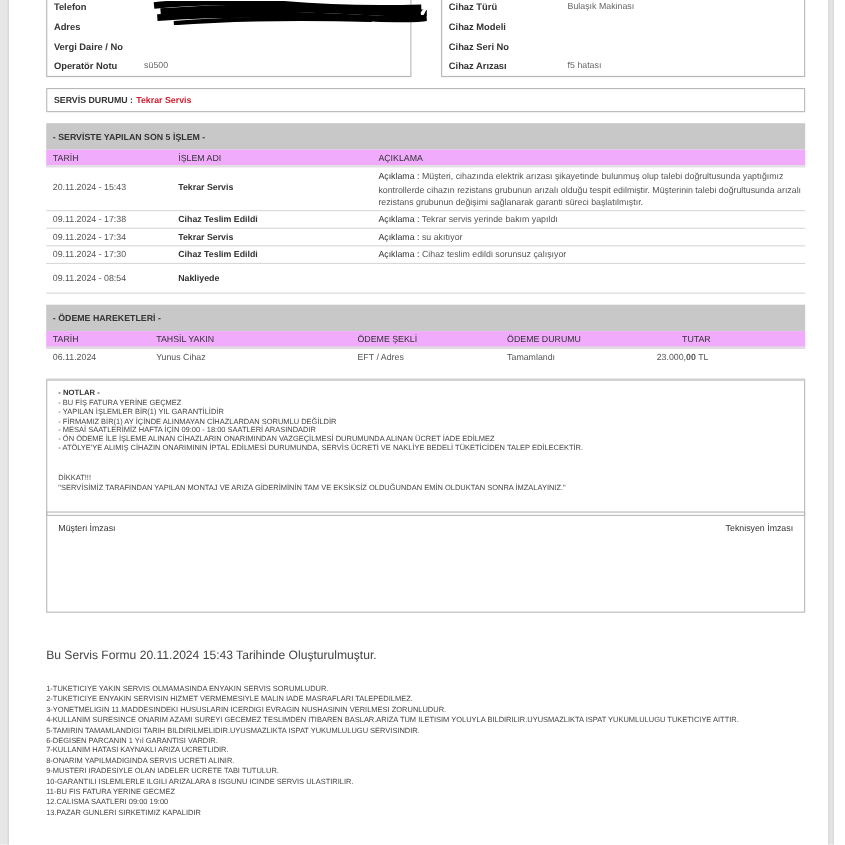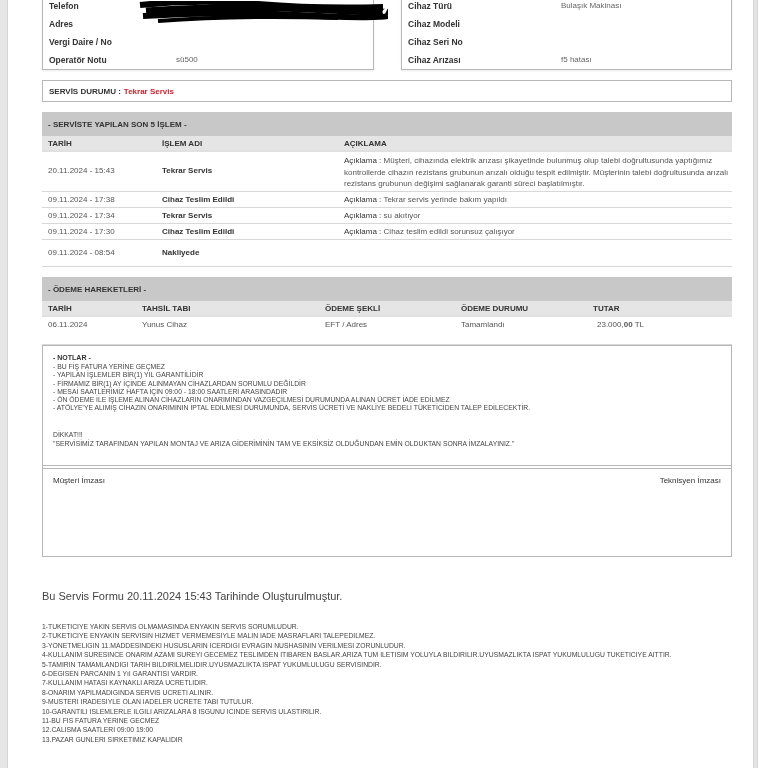--- a/index.html
+++ b/index.html
@@ -11,31 +11,31 @@
   .margin-right .rail { position: absolute; left: 11px; top: 0; width: 5px; height: 768px; background: #e4e4e4; border-left: 1px solid #d8d8d8; border-right: 1px solid #d8d8d8; }
 
   .page { position: absolute; left: 42px; top: 0; width: 690px; }
 
   
   .info-box { position: absolute; top: -10px; height: 80px; border: 1px solid #b7b7b7; background: #fff; box-shadow: 0 1px 2px rgba(0,0,0,0.08); }
   .info-left { left: 0; width: 332px; }
   .info-right { left: 359px; width: 331px; }
   .info-row { position: absolute; left: 6px; height: 17px; display: flex; align-items: center; font-size: 8.5px; }
   .info-label { font-weight: bold; color: #333; width: 82px; }
-  .info-value { color: #666; font-size: 8px; margin-left: 45px; }
+  .info-value { color: #666; font-size: 8px; }
   .info-right .info-label { width: 108px; }
   .redaction { position: absolute; left: 95px; top: 10px; width: 250px; height: 22px; }
 
   .status-box { position: absolute; left: 0; top: 80px; width: 690px; height: 22px; border: 1px solid #b7b7b7; display: flex; align-items: center; padding-left: 6px; font-size: 8px; font-weight: bold; }
   .status-label { color: #333; }
   .status-value { color: #d0202e; margin-left: 3px; }
 
   .section-head { position: absolute; left: 0; width: 690px; height: 24px; background: #c8c8c8; display: flex; align-items: center; padding-left: 6px; font-size: 8px; font-weight: bold; color: #333; }
 
-  .tbl-head { position: absolute; left: 0; width: 690px; height: 16px; font-size: 8px; font-weight: bold; color: #333; border-bottom: 2px solid #e0e0e0; background: #e5e5e5; }
+  .tbl-head { position: absolute; left: 0; width: 690px; height: 16px; font-size: 8px; font-weight: normal; color: #333; border-bottom: 2px solid #e0e0e0; background: #f0abfc; }
   .tbl-head span { position: absolute; top: 3px; }
 
   .tbl-row { position: absolute; left: 0; width: 690px; border-bottom: 1px solid #d8d8d8; font-size: 8px; color: #555; }
   .tbl-row .c { position: absolute; }
   .tbl-row .name { font-weight: bold; color: #333; }
   .desc-label { font-weight: normal; color: #333; }
   .desc-text { color: #555; line-height: 11.5px; }
 
   .notes-box { position: absolute; left: 0; top: 345px; width: 690px; height: 124px; border: 1px solid #b7b7b7; padding: 8px 0 0 10px; font-size: 6.8px; color: #444; line-height: 8.2px; }
   .notes-title { font-weight: bold; color: #333; font-size: 7px; margin-bottom: 1px; }
@@ -152,24 +152,24 @@
   </div>
 
   <div class="tbl-row" style="top:240px; height:27px">
     <span class="c" style="left:6px; top:8px">09.11.2024 - 08:54</span>
     <span class="c name" style="left:120px; top:8px">Nakliyede</span>
   </div>
 
   <div class="section-head" style="top:277px">- ÖDEME HAREKETLERİ -</div>
   <div class="tbl-head" style="top:301px">
     <span style="left:6px">TARİH</span>
-    <span style="left:100px">TAHSİL TABI</span>
+    <span style="left:100px">TAHSİL YAKIN</span>
     <span style="left:283px">ÖDEME ŞEKLİ</span>
     <span style="left:419px">ÖDEME DURUMU</span>
-    <span style="left:551px">TUTAR</span>
+    <span style="left:578px">TUTAR</span>
   </div>
   <div class="tbl-row" style="top:318px; height:27px">
     <span class="c" style="left:6px; top:2px">06.11.2024</span>
     <span class="c" style="left:100px; top:2px">Yunus Cihaz</span>
     <span class="c" style="left:283px; top:2px">EFT / Adres</span>
     <span class="c" style="left:419px; top:2px">Tamamlandı</span>
     <span class="c" style="left:555px; top:2px">
       <span>23.000,</span><b>00</b>
       <span>TL</span>
     </span>

